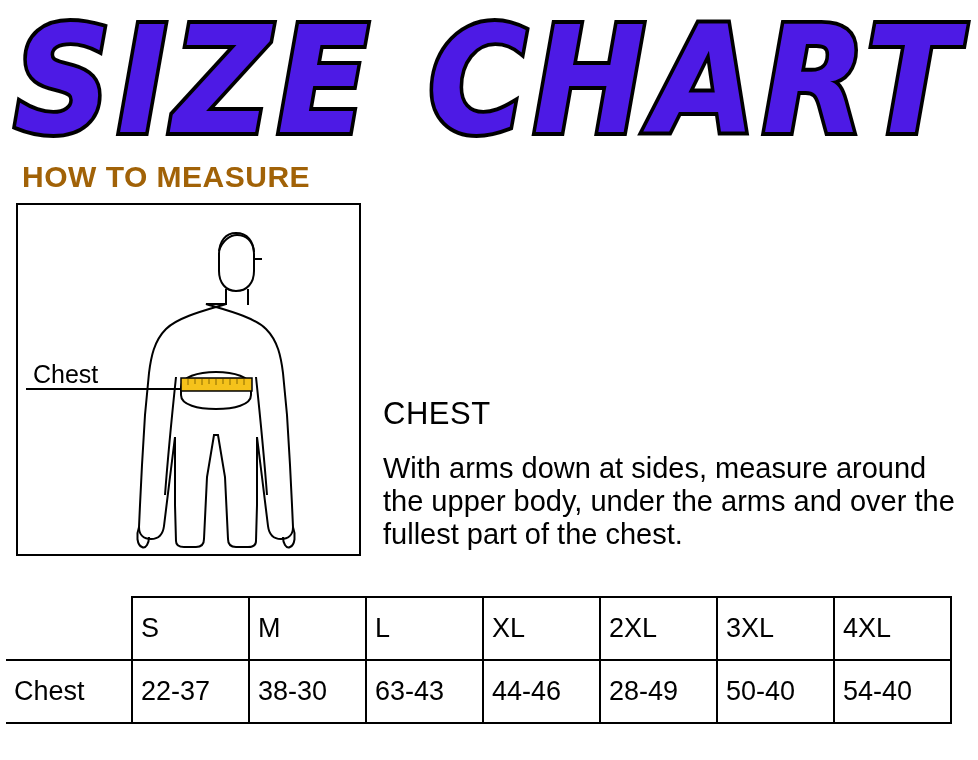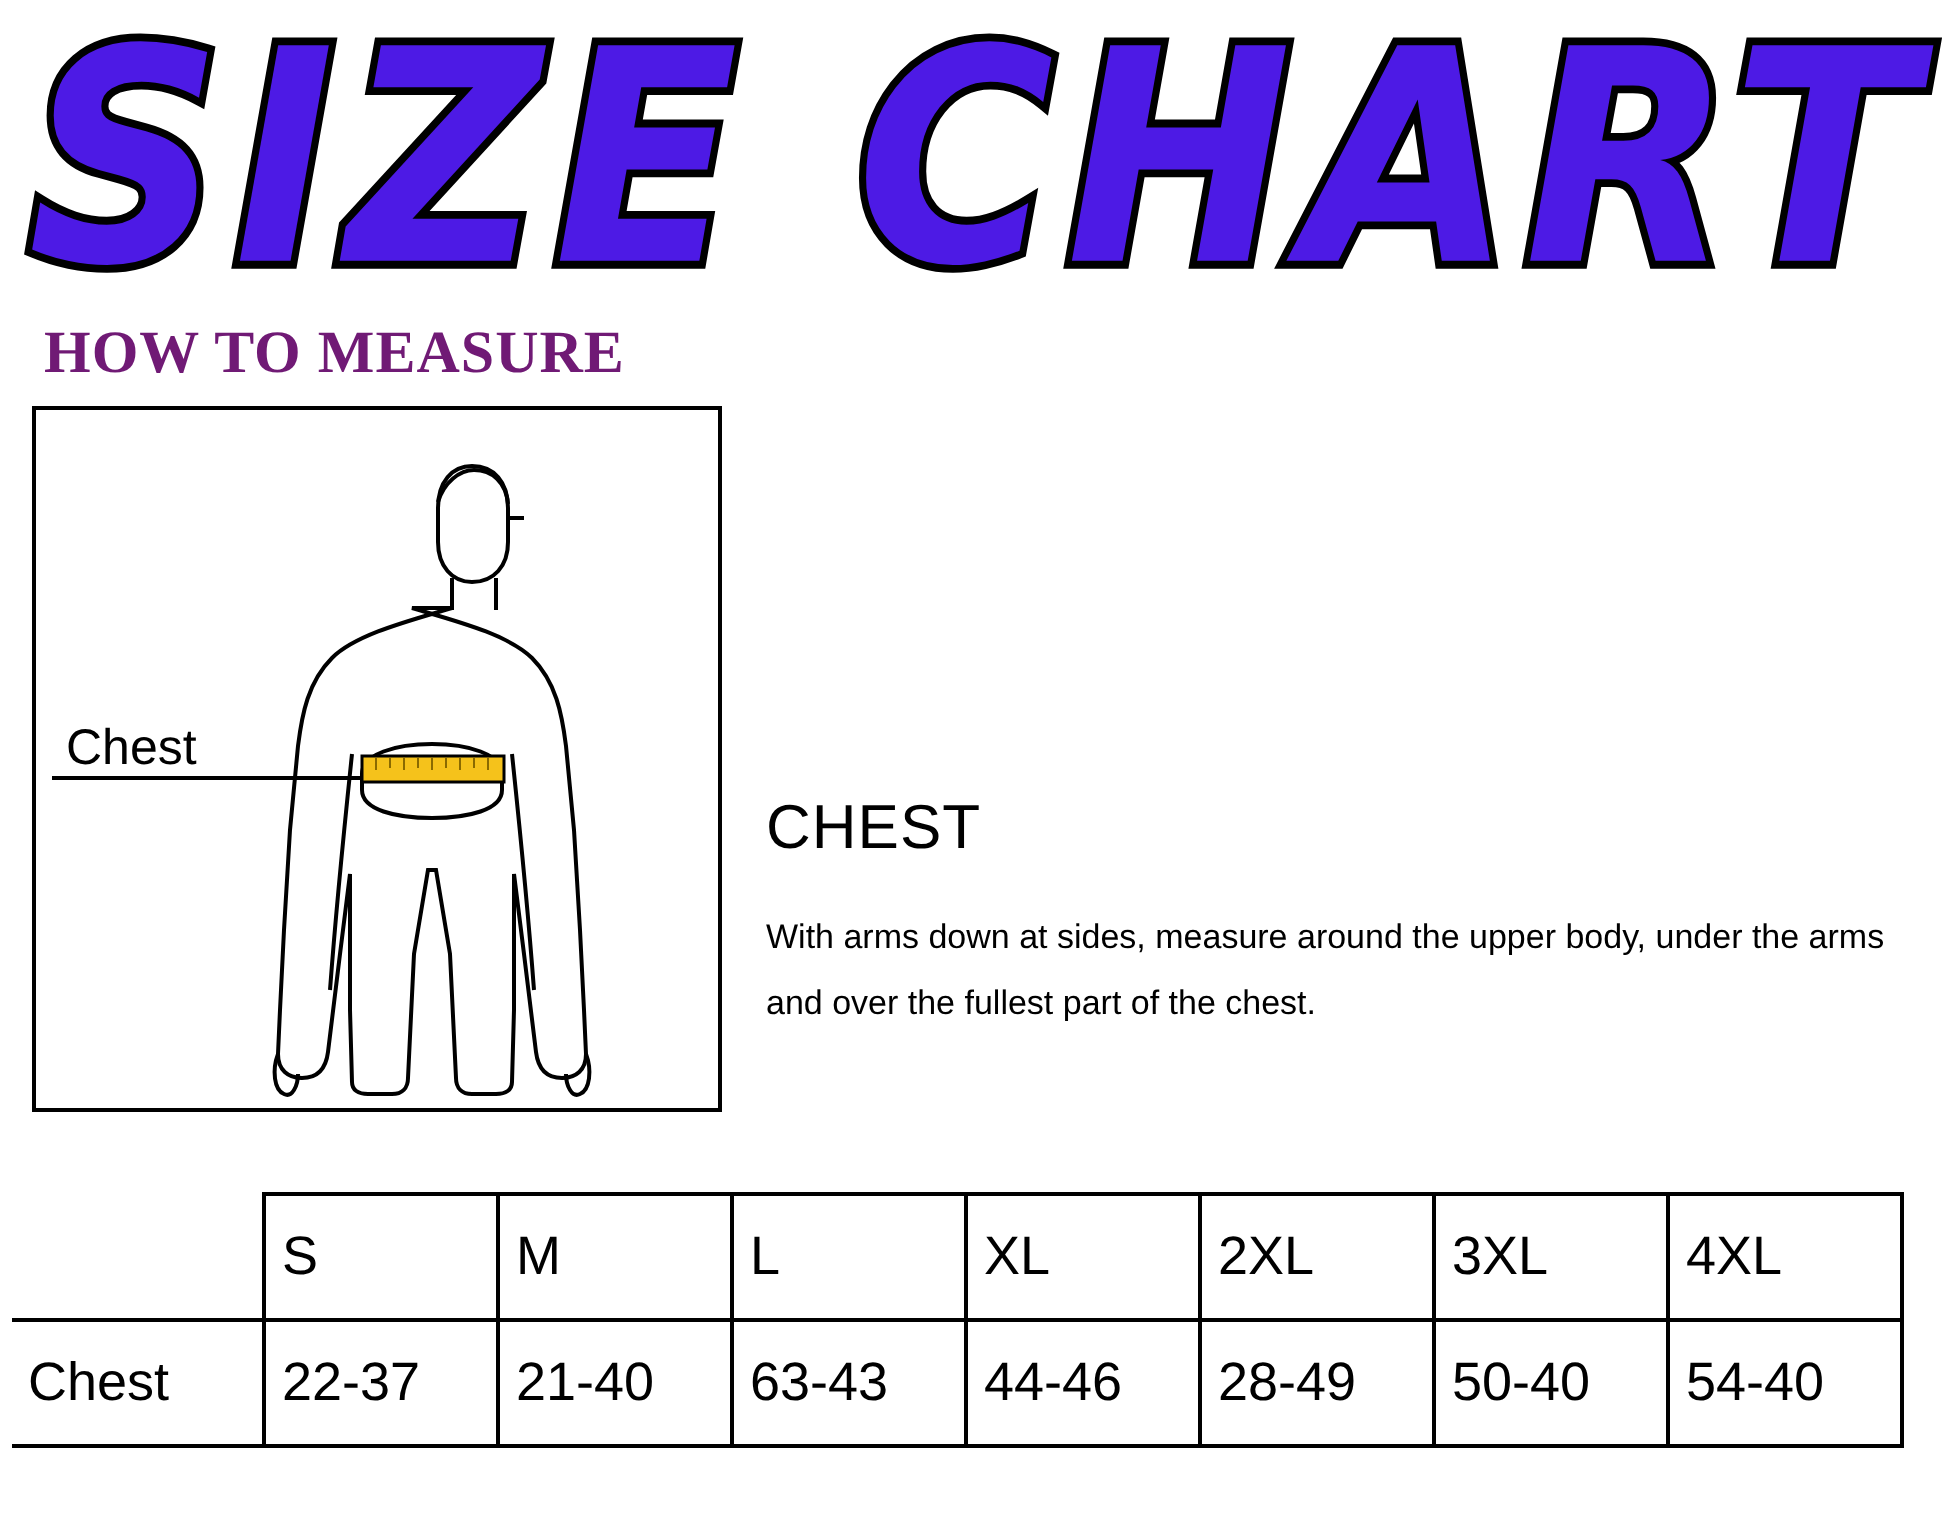--- a/index.html
+++ b/index.html
@@ -39,24 +39,24 @@
     text-transform: uppercase;
     transform: scaleY(1.12) scaleX(1.02);
     transform-origin: center top;
   }
 
   
   .howto {
     position: absolute;
     left: 22px;
     top: 160px;
-    font-family: Liberation Serif, serif;
+    font-family: Liberation Sans, sans-serif;
     font-size: 30px;
     font-weight: bold;
-    color: #701a75;
+    color: #a16207;
     letter-spacing: 0.5px;
   }
 
   
   .figure-box {
     position: absolute;
     left: 16px;
     top: 203px;
     width: 345px;
     height: 353px;
@@ -86,21 +86,21 @@
     font-size: 31px;
     color: #000000;
     letter-spacing: 0.5px;
   }
   .desc-body {
     position: absolute;
     left: 383px;
     top: 452px;
     width: 590px;
     font-family: "Liberation Sans", sans-serif;
-    font-size: 17px;
+    font-size: 29px;
     line-height: 33px;
     color: #000000;
   }
 
   
   .size-table {
     position: absolute;
     left: 6px;
     top: 596px;
     border-collapse: collapse;
@@ -193,21 +193,21 @@
       <td class="col-size">M</td>
       <td class="col-size">L</td>
       <td class="col-size">XL</td>
       <td class="col-size">2XL</td>
       <td class="col-size">3XL</td>
       <td class="col-size">4XL</td>
     </tr>
     <tr>
       <td class="rowhead col-label">Chest</td>
       <td class="col-size">22-37</td>
-      <td class="col-size">21-40</td>
+      <td class="col-size">38-30</td>
       <td class="col-size">63-43</td>
       <td class="col-size">44-46</td>
       <td class="col-size">28-49</td>
       <td class="col-size">50-40</td>
       <td class="col-size">54-40</td>
     </tr>
   </tbody>
 </table>
 
 </body></html>

